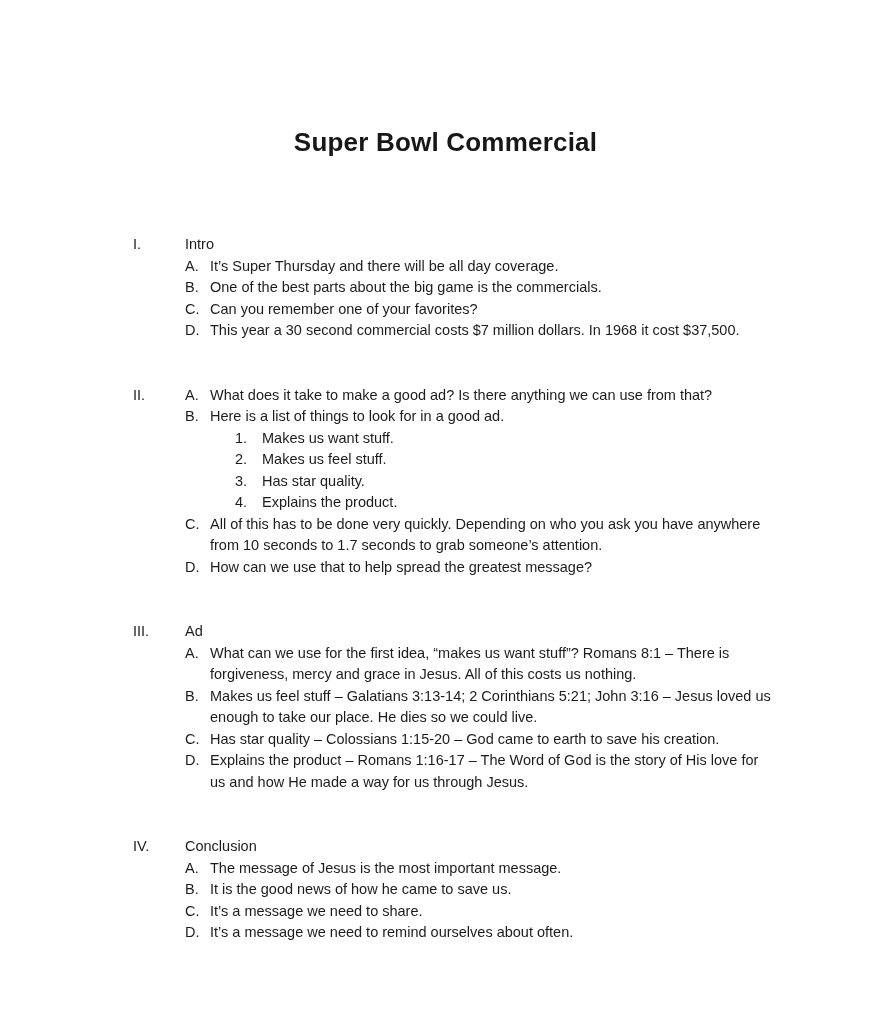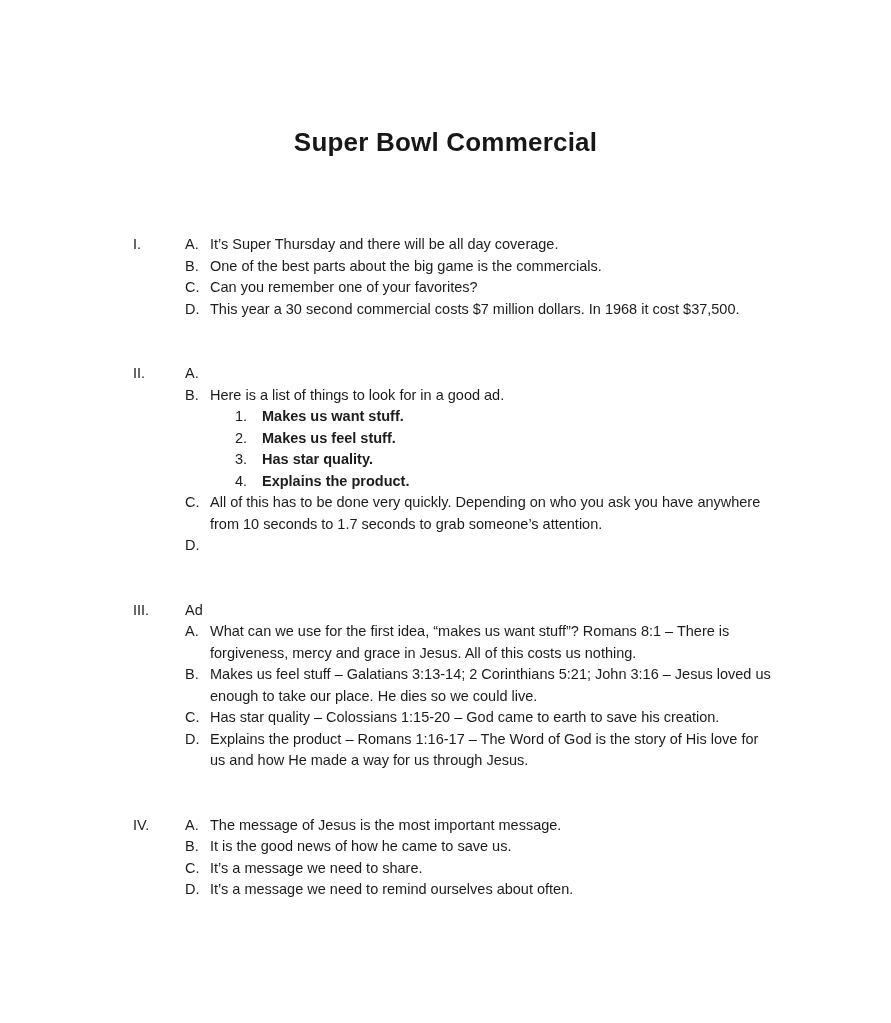--- a/index.html
+++ b/index.html
@@ -56,35 +56,35 @@
   .subitem {
     display: flex;
     align-items: flex-start;
     margin-left: 50px;
   }
   .slabel {
     flex: 0 0 27px;
   }
   .stext {
     max-width: 510px;
-    font-weight: bold;
   }
 </style>
 </head>
 <body>
 
 <div class="page">
 
   <h1 class="doc-title">Super Bowl Commercial</h1>
 
   <div class="outline">
 
     <section class="section">
       <div class="numeral">I.</div>
       <div class="content">
+        <div class="heading">Intro</div>
         <div class="item">
           <span class="ilabel">A.</span>
           <span class="itext">It’s Super Thursday and there will be all day coverage.</span>
         </div>
         <div class="item">
           <span class="ilabel">B.</span>
           <span class="itext">One of the best parts about the big game is the commercials.</span>
         </div>
         <div class="item">
           <span class="ilabel">C.</span>
@@ -95,20 +95,21 @@
           <span class="itext">This year a 30 second commercial costs $7 million dollars. In 1968 it cost $37,500.</span>
         </div>
       </div>
     </section>
 
     <section class="section">
       <div class="numeral">II.</div>
       <div class="content">
         <div class="item">
           <span class="ilabel">A.</span>
+          <span class="itext">What does it take to make a good ad? Is there anything we can use from that?</span>
         </div>
         <div class="item">
           <span class="ilabel">B.</span>
           <span class="itext">Here is a list of things to look for in a good ad.</span>
         </div>
         <div class="subitem">
           <span class="slabel">1.</span>
           <span class="stext">Makes us want stuff.</span>
         </div>
         <div class="subitem">
@@ -122,20 +123,21 @@
         <div class="subitem">
           <span class="slabel">4.</span>
           <span class="stext">Explains the product.</span>
         </div>
         <div class="item">
           <span class="ilabel">C.</span>
           <span class="itext">All of this has to be done very quickly. Depending on who you ask you have anywhere from 10 seconds to 1.7 seconds to grab someone’s attention.</span>
         </div>
         <div class="item">
           <span class="ilabel">D.</span>
+          <span class="itext">How can we use that to help spread the greatest message?</span>
         </div>
       </div>
     </section>
 
     <section class="section">
       <div class="numeral">III.</div>
       <div class="content">
         <div class="heading">Ad</div>
         <div class="item">
           <span class="ilabel">A.</span>
@@ -152,20 +154,21 @@
         <div class="item">
           <span class="ilabel">D.</span>
           <span class="itext">Explains the product – Romans 1:16-17 – The Word of God is the story of His love for us and how He made a way for us through Jesus.</span>
         </div>
       </div>
     </section>
 
     <section class="section">
       <div class="numeral">IV.</div>
       <div class="content">
+        <div class="heading">Conclusion</div>
         <div class="item">
           <span class="ilabel">A.</span>
           <span class="itext">The message of Jesus is the most important message.</span>
         </div>
         <div class="item">
           <span class="ilabel">B.</span>
           <span class="itext">It is the good news of how he came to save us.</span>
         </div>
         <div class="item">
           <span class="ilabel">C.</span>

